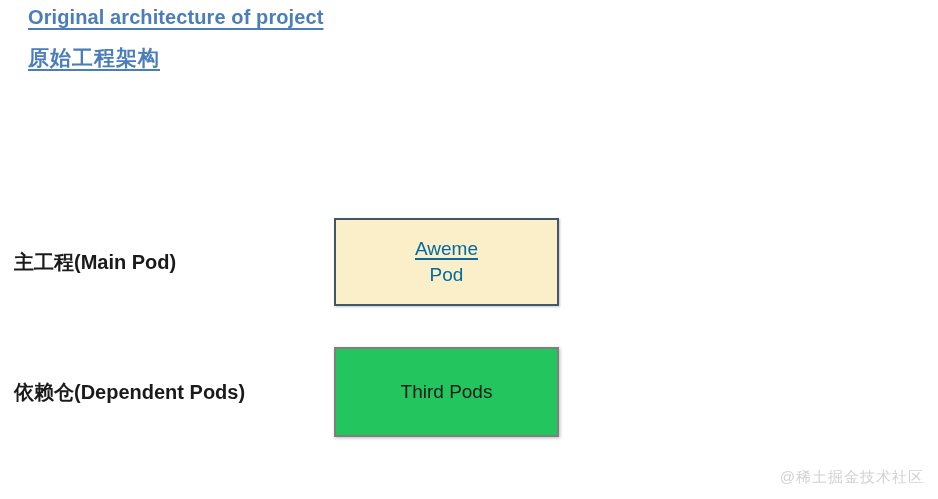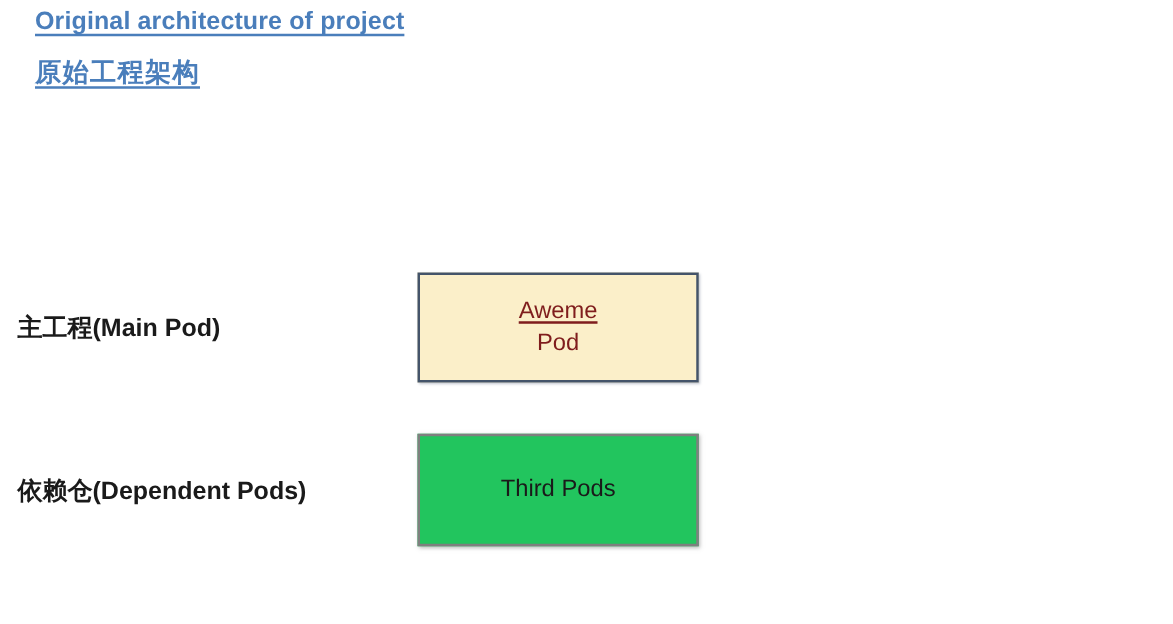--- a/index.html
+++ b/index.html
@@ -67,21 +67,21 @@
     left: 334px;
     top: 218px;
     width: 225px;
     height: 88px;
     background: #fbefc9;
     border: 2px solid #44546a;
     box-shadow: 1px 1px 2px rgba(120, 130, 150, 0.45);
   }
   #box-aweme-pod .box-text {
     font-size: 19px;
-    color: #7f1d1d;
+    color: #0369a1;
     line-height: 1.35;
   }
   #box-aweme-pod .line-underlined {
     text-decoration: underline;
     text-underline-offset: 3px;
     text-decoration-thickness: 1.5px;
   }
 
   #box-third-pods {
     left: 334px;
@@ -124,14 +124,15 @@
 
   <div id="box-aweme-pod" class="arch-box">
     <div class="box-text line-underlined">Aweme</div>
     <div class="box-text">Pod</div>
   </div>
 
   <div id="box-third-pods" class="arch-box">
     <div class="box-text">Third Pods</div>
   </div>
 
+  <div id="watermark">@稀土掘金技术社区</div>
 
 </div>
 
 </body></html>

